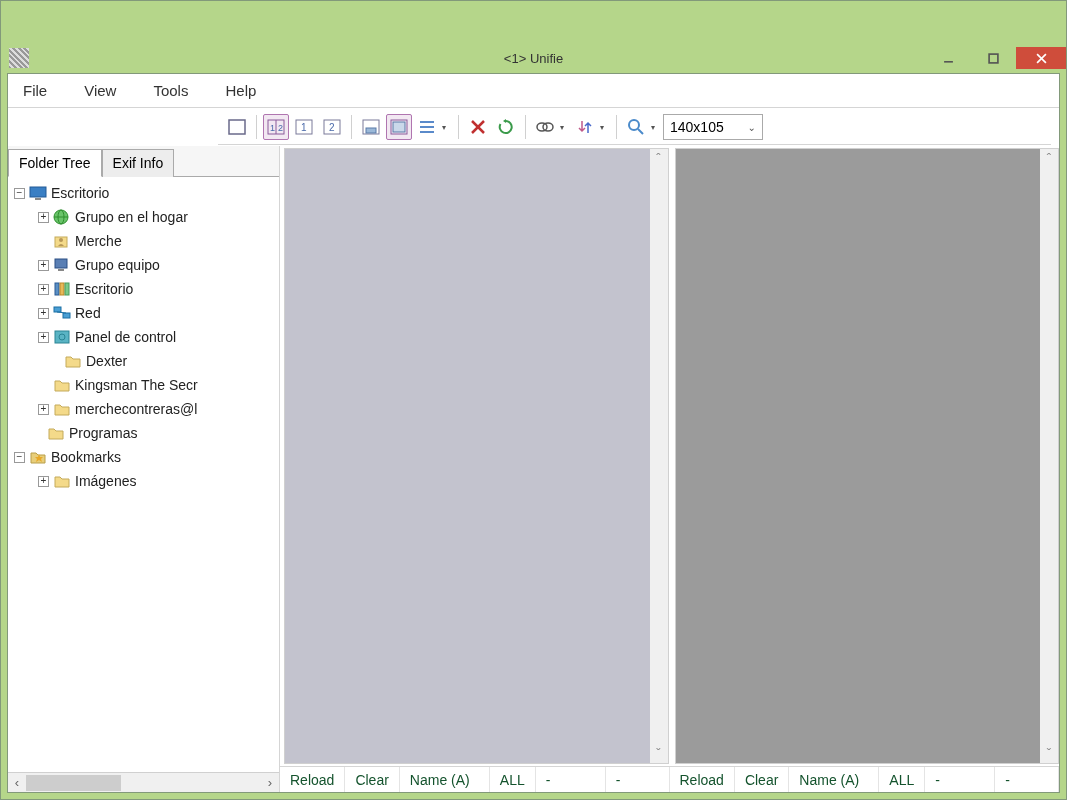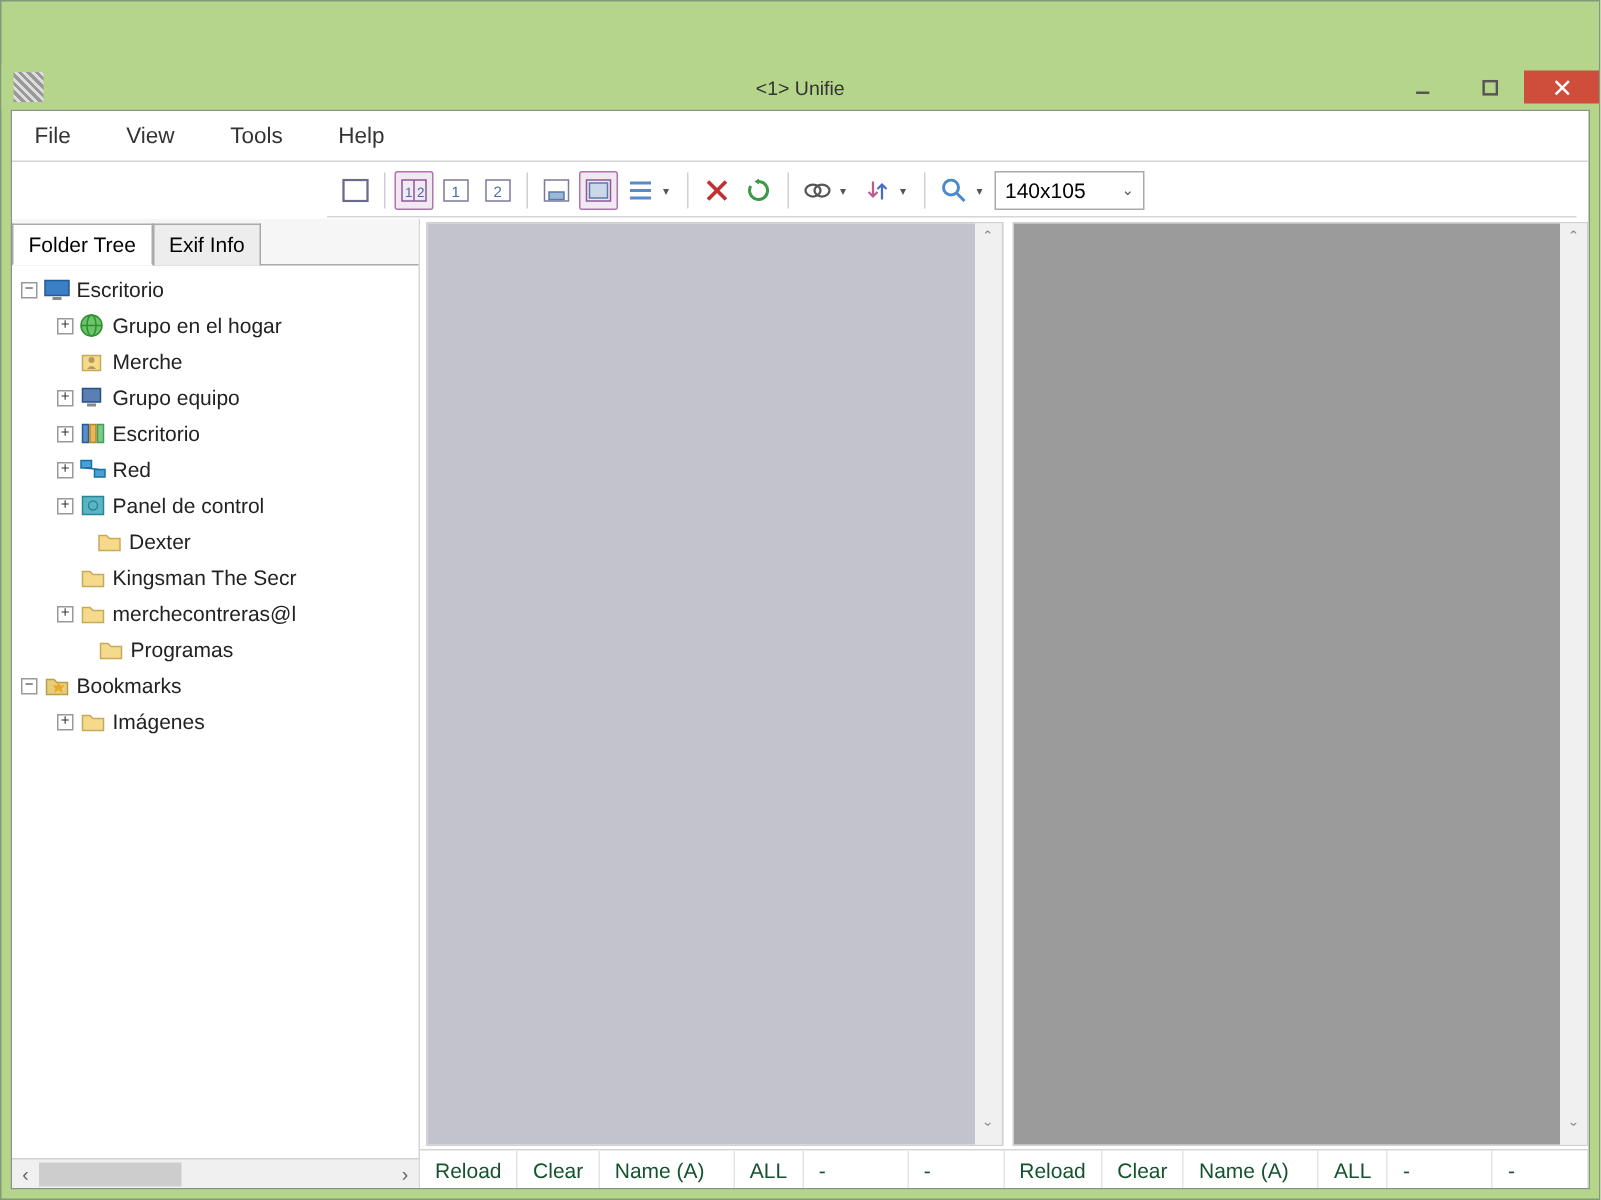--- a/index.html
+++ b/index.html
@@ -470,21 +470,21 @@
                 </svg></span>
               <span>Kingsman The Secr</span>
             </div>
             <div class="tree-row" style="padding-left: 30px;">
               <div class="expander">+</div>
               <span class="tree-icon"><svg width="18" height="16">
                   <path d="M2 4 L7 4 L9 6 L16 6 L16 14 L2 14 Z" class="i-folder"></path>
                 </svg></span>
               <span>merchecontreras@l</span>
             </div>
-            <div class="tree-row" style="padding-left: 42px;">
+            <div class="tree-row" style="padding-left: 24px;">
               <div class="expander blank"></div>
               <span class="tree-icon"><svg width="18" height="16">
                   <path d="M2 4 L7 4 L9 6 L16 6 L16 14 L2 14 Z" class="i-folder"></path>
                 </svg></span>
               <span>Programas</span>
             </div>
             <div class="tree-row" style="padding-left: 6px;">
               <div class="expander">−</div>
               <span class="tree-icon"><svg width="18" height="16">
                   <path d="M2 4 L7 4 L9 6 L16 6 L16 14 L2 14 Z" class="i-bookmark"></path>

